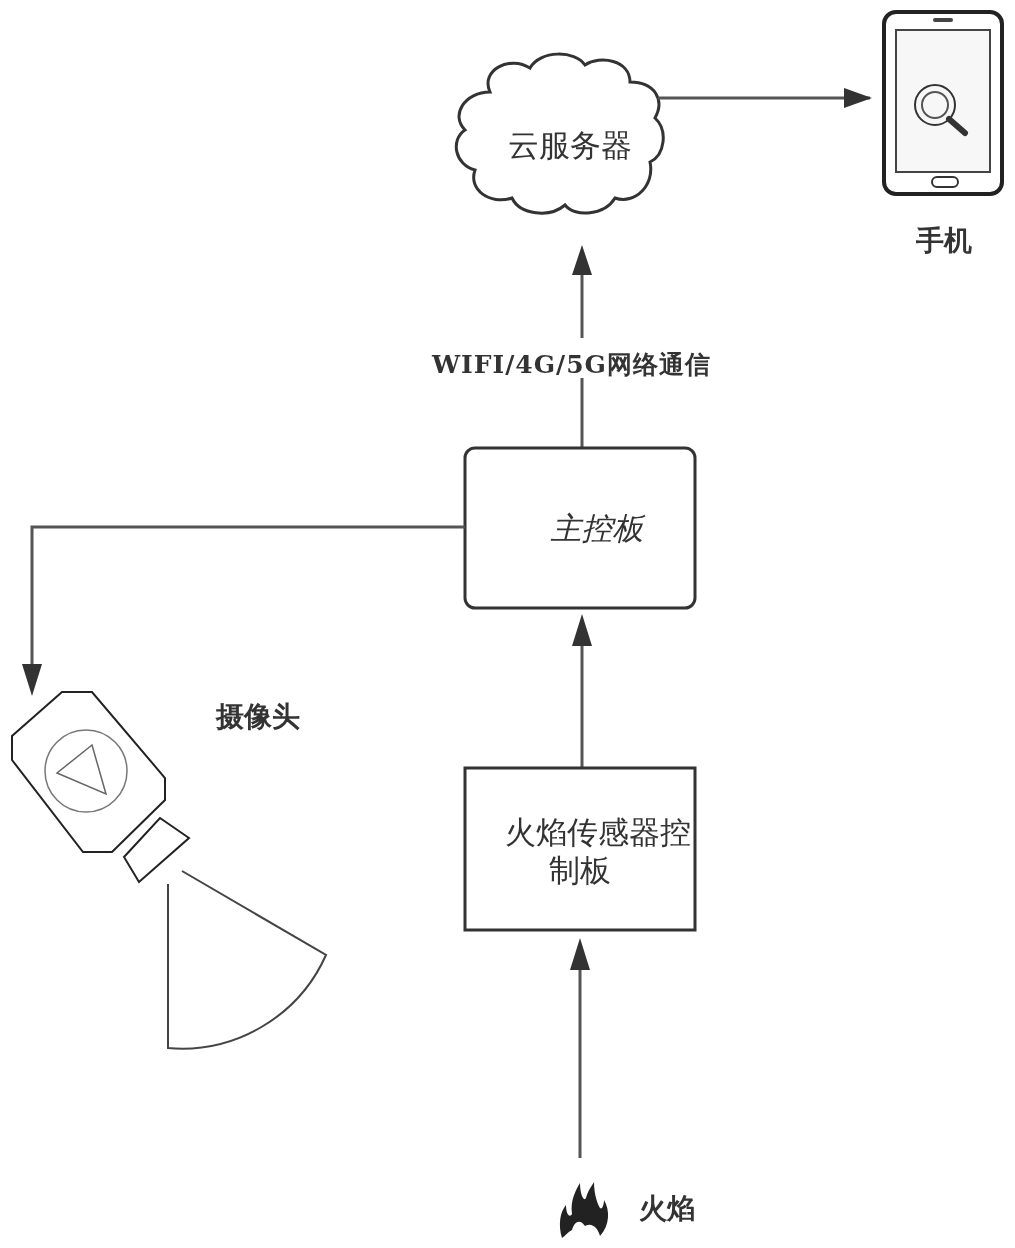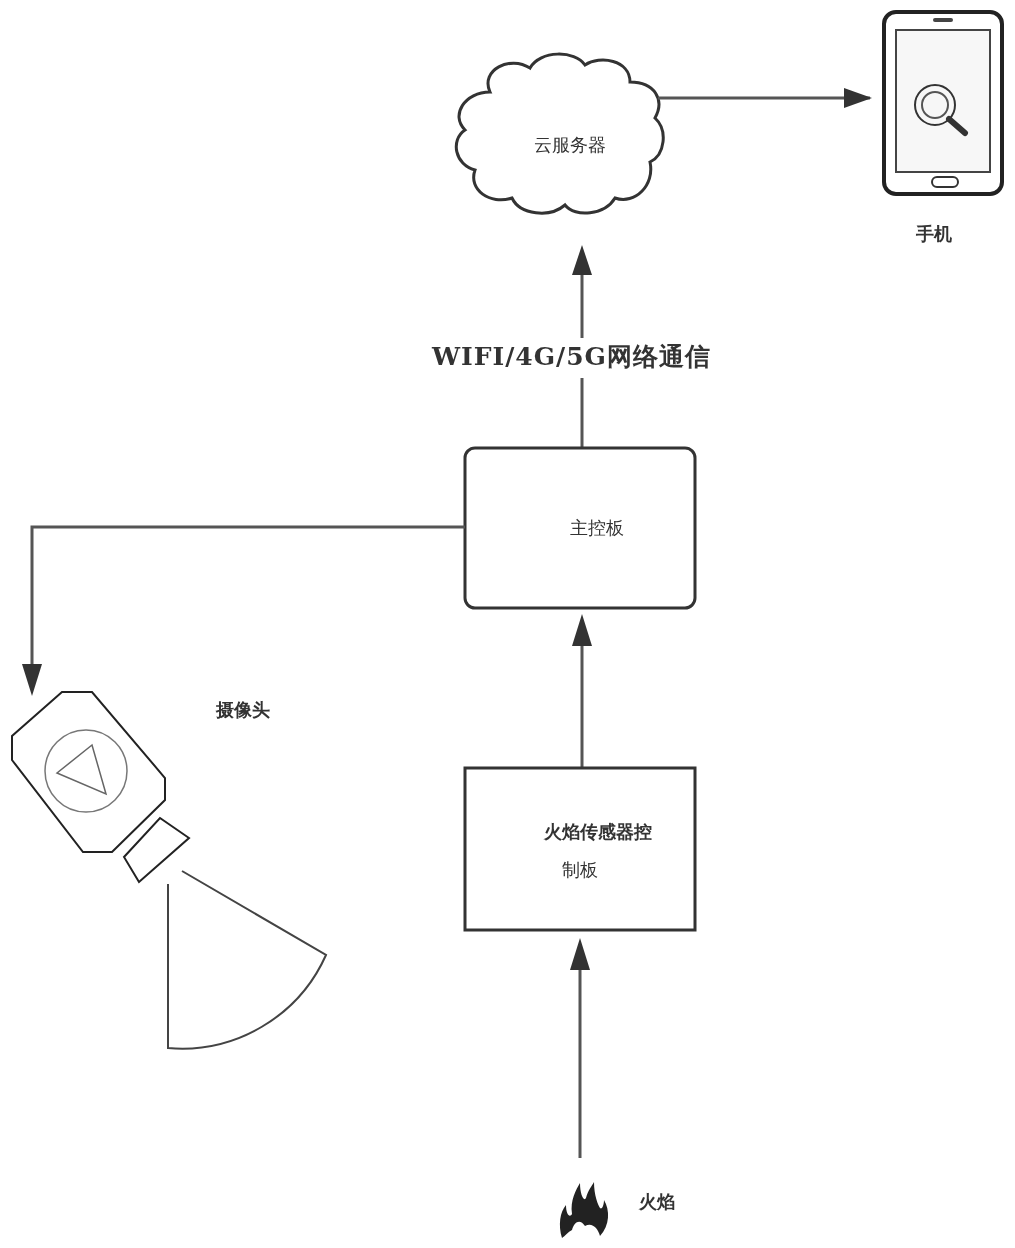--- a/index.html
+++ b/index.html
@@ -4,37 +4,38 @@
 <style>
   html, body { margin: 0; padding: 0; background: #ffffff; }
   body { width: 1015px; height: 1248px; position: relative; overflow: hidden; }
   #diagram { position: absolute; left: 0; top: 0; width: 1015px; height: 1248px; }
   .node-text {
     position: absolute;
     font-family: "DejaVu Sans", sans-serif;
     color: #333333;
     text-align: center;
   }
-  .box-text { font-size: 18px; line-height: 40px; }
+  .box-text { font-size: 31px; line-height: 40px; }
   .label-bold {
     position: absolute;
     font-family: "DejaVu Sans", sans-serif;
     font-weight: bold;
     color: #333333;
-    font-size: 18px;
+    font-size: 28px;
     white-space: nowrap;
   }
   .label-serif {
     position: absolute;
     font-family: "DejaVu Serif", serif;
     font-weight: bold;
     color: #333333;
     font-size: 25px;
     white-space: nowrap;
     letter-spacing: 1px;
+    margin-top: 8px;
   }
 </style>
 </head>
 <body>
 
 <svg id="diagram" viewBox="0 0 1015 1248" xmlns="http://www.w3.org/2000/svg">
   <defs>
     <marker id="arrowhead" markerWidth="10" markerHeight="10" refX="8" refY="5" orient="auto" markerUnits="userSpaceOnUse">
       <path d="M0,0 L10,5 L0,10 z" fill="#333"></path>
     </marker>
@@ -90,20 +91,20 @@
              C580,1218 574,1222 572,1230 C568,1232 565,1236 562,1238 Z" fill="#222"></path>
   </g>
 </svg>
 
 <div class="node-text box-text" style="left:490px; top:125px; width:160px;">云服务器</div>
 
 <div class="label-bold" style="left:916px; top:222px;">手机</div>
 
 <div class="label-serif" style="left:432px; top:340px;">WIFI/4G/5G网络通信</div>
 
-<div class="node-text box-text" style="left:465px; top:508px; width:264px;">主控板</div>
+<div class="node-text box-text" style="left:465px; top:508px; width:264px;font-style:italic;">主控板</div>
 
-<div class="node-text box-text" style="left:465px; top:812px; width:266px;font-weight:bold;">火焰传感器控</div>
+<div class="node-text box-text" style="left:465px; top:812px; width:266px;">火焰传感器控</div>
 <div class="node-text box-text" style="left:465px; top:850px; width:230px;">制板</div>
 
 <div class="label-bold" style="left:216px; top:698px;">摄像头</div>
 
 <div class="label-bold" style="left:639px; top:1190px;">火焰</div>
 
 </body></html>

